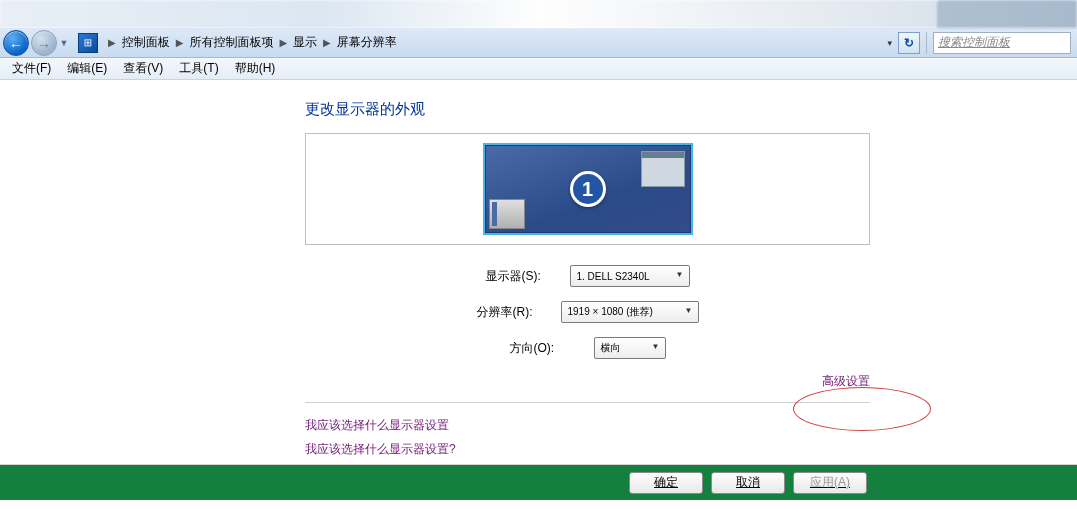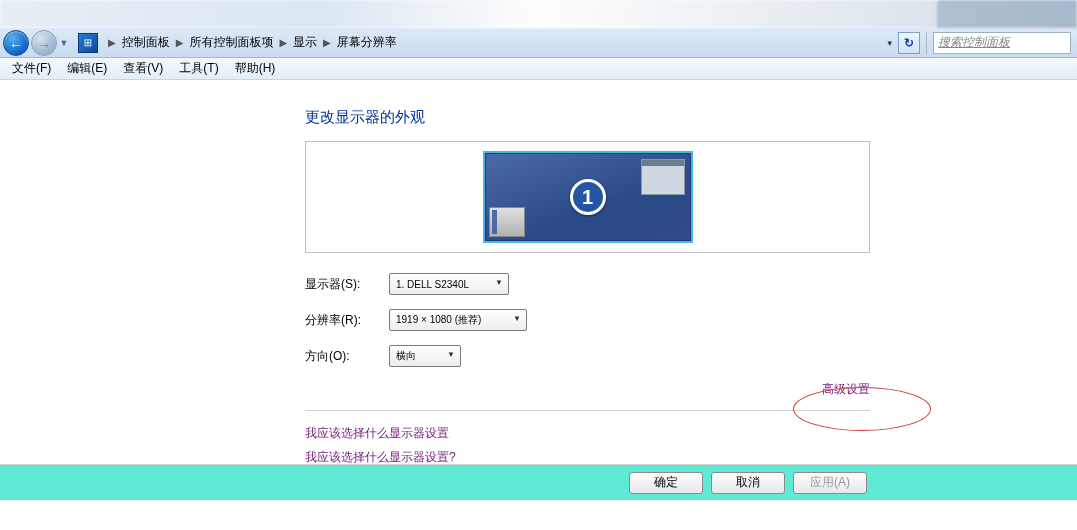--- a/index.html
+++ b/index.html
@@ -63,21 +63,21 @@
     .menubar {
       height: 22px; background: linear-gradient(#f4f8fc,#e4edf6);
       display:flex;align-items:center;padding:0 4px;font-size:12px;border-bottom:1px solid #c8d4e0;
     }
     .menubar span { padding: 0 8px; }
     
     
     .content {
       background:#fff; height: 420px; position:relative;
     }
-    .content-inner { padding-left: 305px; padding-top: 28px; padding-right: 60px; }
+    .content-inner { padding-left: 305px; padding-top: 20px; padding-right: 60px; }
     .page-title { color:#003399; font-size:15px; margin-bottom: 14px;}
     
     .preview-panel {
       border:1px solid #bfbfbf; height:112px; width:565px;
       display:flex;align-items:center;justify-content:center;position:relative;
       background:#fff;
     }
     .monitor {
       width: 210px; height: 92px; background: linear-gradient(160deg,#4a6ba8 0%,#2a4a88 60%,#334b8a 100%);
       border:2px solid #4bb4e8; position:relative;
@@ -97,21 +97,21 @@
     .side-btns { position:absolute; right:8px; top:14px; display:flex;flex-direction:column;gap:8px;}
     
     .win-btn {
       min-width:70px;height:22px;padding:0 10px;font-size:12px;
       background:linear-gradient(#fdfdfd,#e8e8e8);border:1px solid #8a8a8a;border-radius:3px;
       display:inline-flex;align-items:center;justify-content:center;white-space:nowrap;
     }
     .win-btn.disabled { color:#9a9a9a;}
     
     .form-rows { margin-top: 20px; width:565px;}
-    .form-row { display:flex;align-items:center;margin-bottom:14px;font-size:12px;}
+    .form-row { display:flex;align-items:center;margin-bottom:14px;font-size:12px;justify-content:center;}
     .form-row .lbl { width:84px;}
     .combo {
       height:22px;min-width:72px;padding:0 22px 0 6px;border:1px solid #7a7a7a;border-radius:2px;
       background:linear-gradient(#fff,#ededed);display:inline-flex;align-items:center;position:relative;
       font-size:10px;
     }
     .combo::after {
       content:"▼";position:absolute;right:5px;top:4px;font-size:8px;color:#333;
     }
     .combo.w1{min-width:120px;} .combo.w2{min-width:138px;}
@@ -122,22 +122,22 @@
       position:absolute;left:793px;top:307px;width:138px;height:44px;
       border:1px solid #d04040;border-radius:50%;pointer-events:none;
     }
     
     .divider {width:565px;height:1px;background:#d0d0d0;margin-top:12px;}
     .help-links {margin-top:10px;font-size:12px;line-height:2;}
     
     
     .bottom-bar {
       position:absolute;left:0;right:0;bottom:0;height:36px;
-      background:#5eead4;border-top:1px solid #d4d4d4;
-      display:flex;align-items:center;justify-content:flex-end;padding-right:210px;gap:8px;
+      background:#15803d;border-top:1px solid #d4d4d4;
+      display:flex;align-items:center;justify-content:flex-end;padding-right:210px;gap:8px;text-decoration:underline;
     }
     .bottom-bar .win-btn{min-width:74px;}
   </style>
 </head>
 <body>
 
 <div class="blur-top"></div>
 
 <div class="navbar">
   <div class="nav-back">

